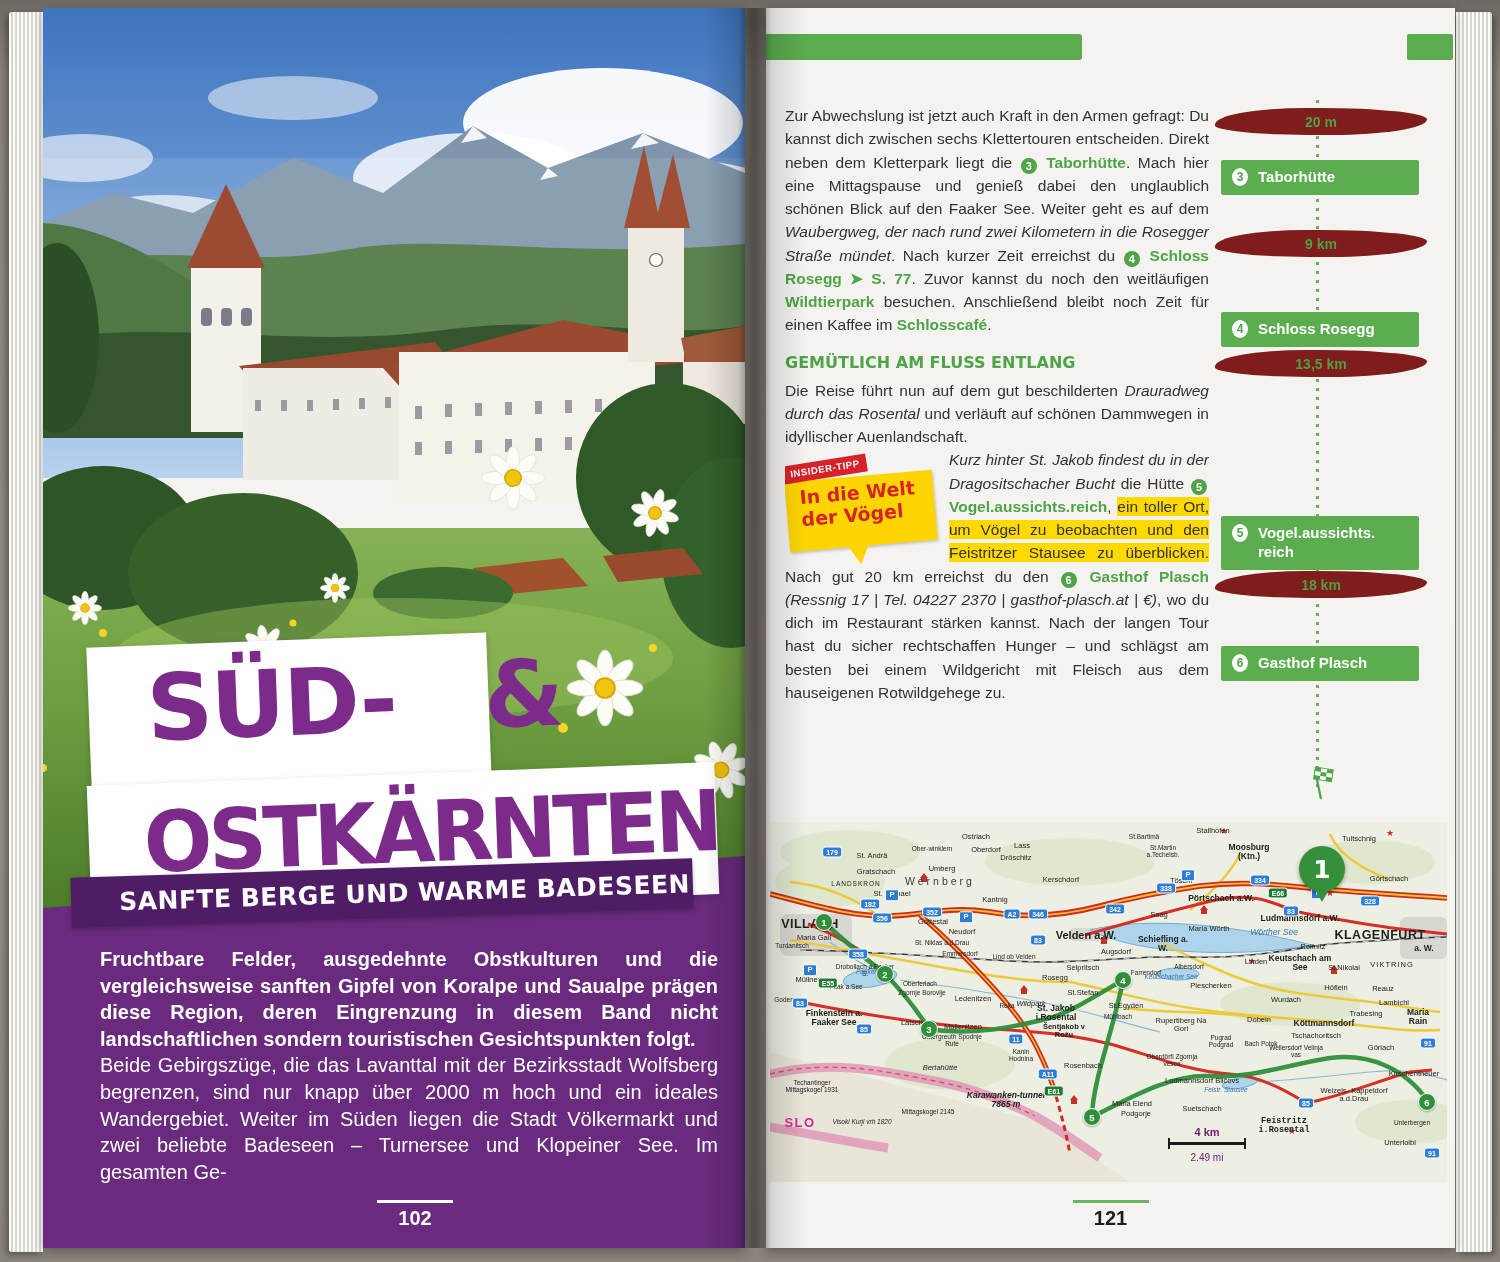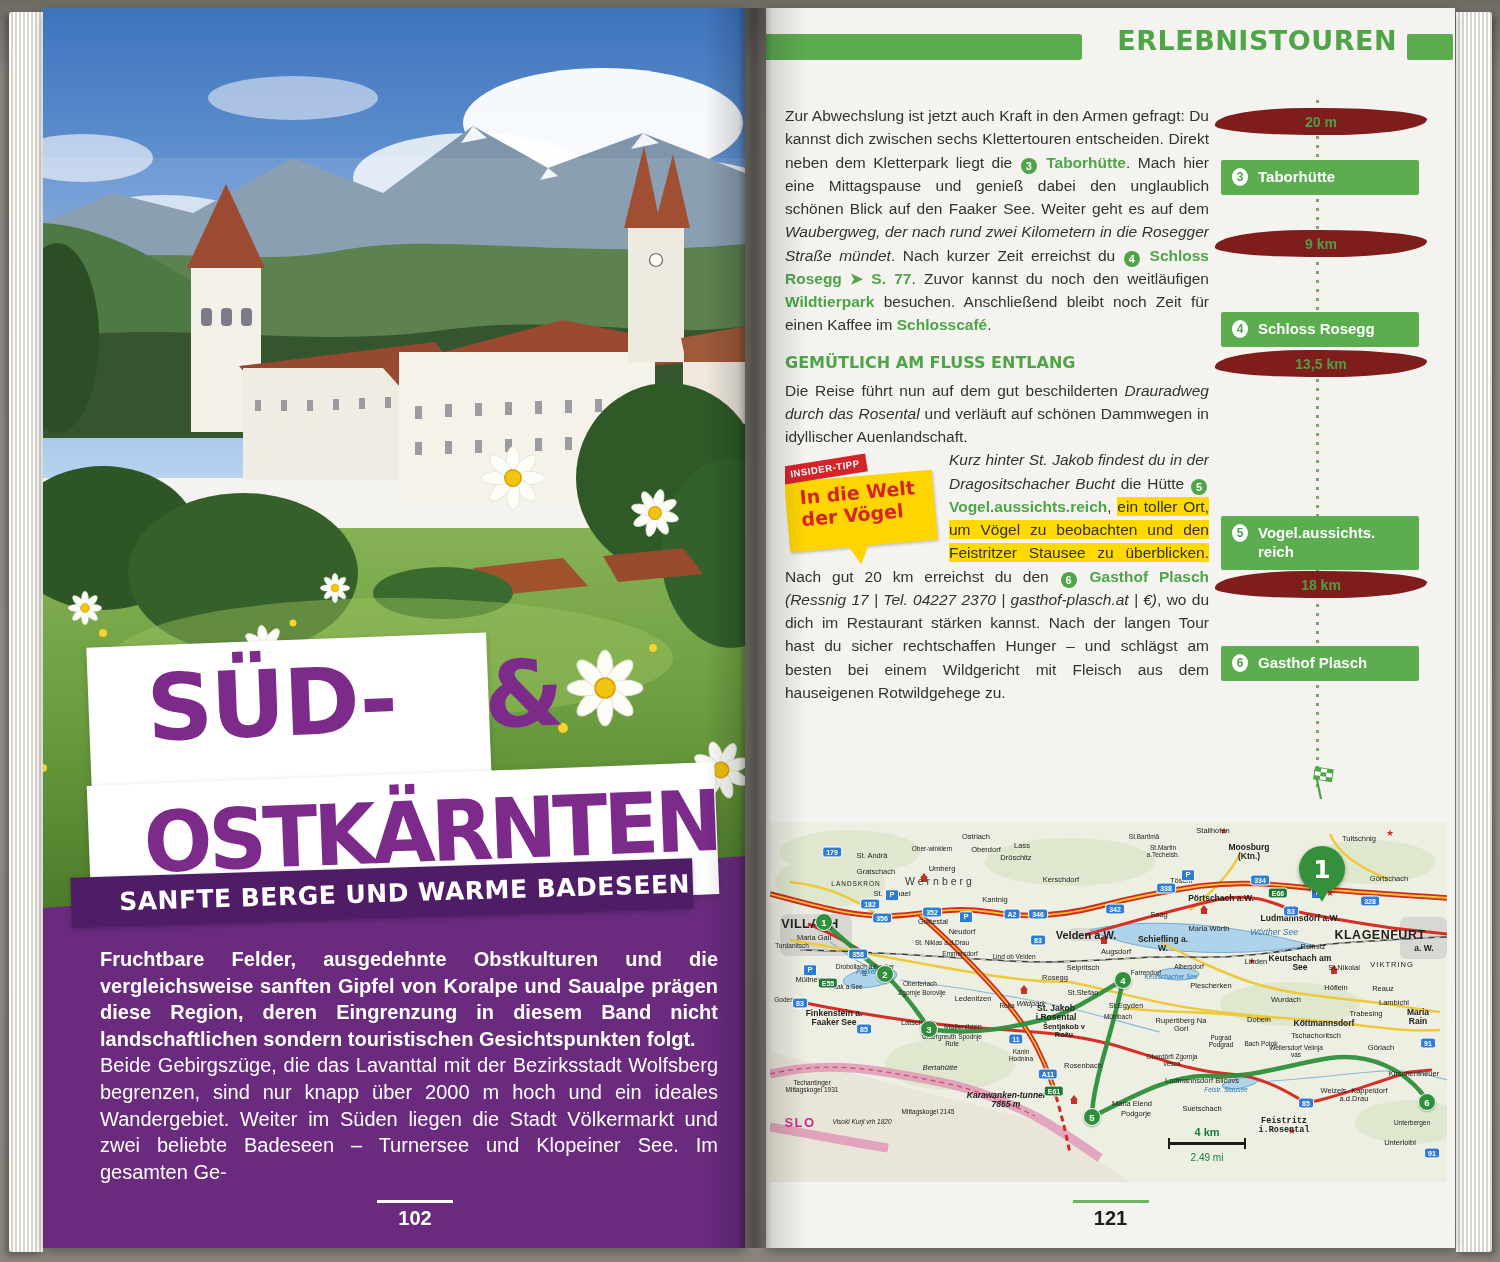--- a/index.html
+++ b/index.html
@@ -113,21 +113,21 @@
   .map-shield.e{background:#1d7a33;}
   .map-shield.p{background:#2d7cd6;border-radius:2px;font-size:7.5px;padding:1px 3.5px;}
   .map-marker{position:absolute;transform:translate(-50%,-50%);width:16px;height:16px;border-radius:50%;
     background:#2f8f3b;border:1.5px solid #fff;color:#fff;font-weight:bold;font-size:9.5px;display:flex;
     align-items:center;justify-content:center;z-index:8;box-shadow:0 1px 2px rgba(0,0,0,.3);}
   .map-pin{position:absolute;transform:translate(-50%,-50%);width:46px;height:46px;border-radius:50%;
     background:#35903c;color:#fff;font-family:"DejaVu Sans",sans-serif;font-weight:bold;font-size:25px;
     display:flex;align-items:center;justify-content:center;z-index:9;box-shadow:0 2px 4px rgba(0,0,0,.35);}
   .map-pin::after{content:"";position:absolute;left:50%;top:40px;transform:translateX(-50%);
     border-left:9px solid transparent;border-right:9px solid transparent;border-top:16px solid #35903c;}
-  .map-scale{position:absolute;left:398px;top:300px;width:78px;text-align:center;z-index:7;color:#15803d;}
+  .map-scale{position:absolute;left:398px;top:300px;width:78px;text-align:center;z-index:7;color:#701a75;}
   .map-scale .sl{display:block;position:relative;height:3px;background:#1c1c1a;margin:2px 0;}
   .map-scale .sl::before,.map-scale .sl::after{content:"";position:absolute;top:-4px;width:2px;height:11px;background:#1c1c1a;}
   .map-scale .sl::before{left:0;} .map-scale .sl::after{right:0;}
   .map-scale .km{font-weight:bold;font-size:11px;}
   .map-scale .mi{font-size:10px;}
 </style>
 </head>
 <body>
 
 <div class="book">
@@ -275,21 +275,20 @@
 
     <div class="pagenum pagenum-left">
       <span class="rule"></span>
       <span class="num">102</span>
     </div>
   </div>
 
   <div class="page page-right">
     <div class="rp-headbar"></div>
     <div class="rp-headblock"></div>
-    <div class="rp-header">ERLEBNISTOUREN</div>
 
     <div class="rp-body">
       <p class="para"><span>Zur Abwechslung ist jetzt auch Kraft in den Armen gefragt: Du kannst dich zwischen sechs Klettertouren entscheiden. Direkt neben dem Kletterpark liegt die </span><span class="cnum">3</span><span class="grn"> Taborhütte</span><span>. Mach hier eine Mittagspause und genieß dabei den unglaublich schönen Blick auf den Faaker See. Weiter geht es auf dem </span><em>Waubergweg, der nach rund zwei Kilometern in die Rosegger Straße mündet</em><span>. Nach kurzer Zeit erreichst du </span><span class="cnum">4</span><span class="grn"> Schloss Rosegg ➤ S. 77</span><span>. Zuvor kannst du noch den weitläufigen </span><span class="grn">Wildtierpark</span><span> besuchen. Anschließend bleibt noch Zeit für einen Kaffee im </span><span class="grn">Schlosscafé</span><span>.</span></p>
       <h3 class="subhead">GEMÜTLICH AM FLUSS ENTLANG</h3>
       <p class="para"><span>Die Reise führt nun auf dem gut beschilderten </span><em>Drauradweg durch das Rosental</em><span> und verläuft auf schönen Dammwegen in idyllischer Auenlandschaft.</span></p>
       <p class="para">
         <span class="insider-tip">
           <span class="tip-ribbon">INSIDER-TIPP</span>
           <span class="tip-bubble">
             <span class="tl1">In die Welt</span>

